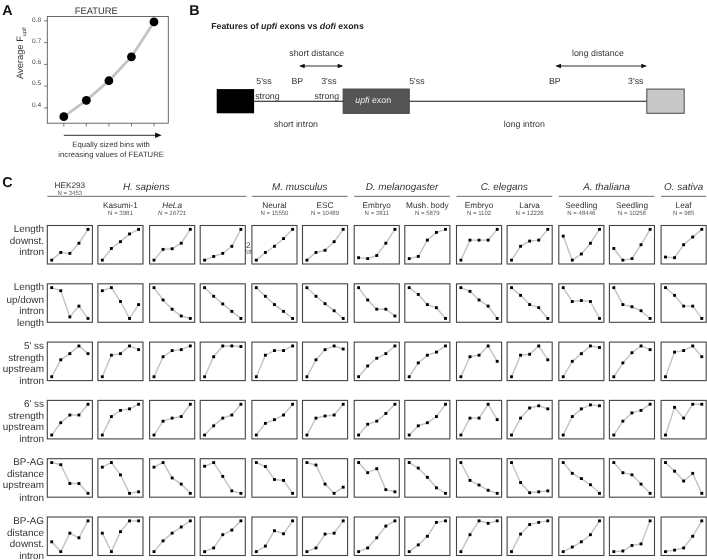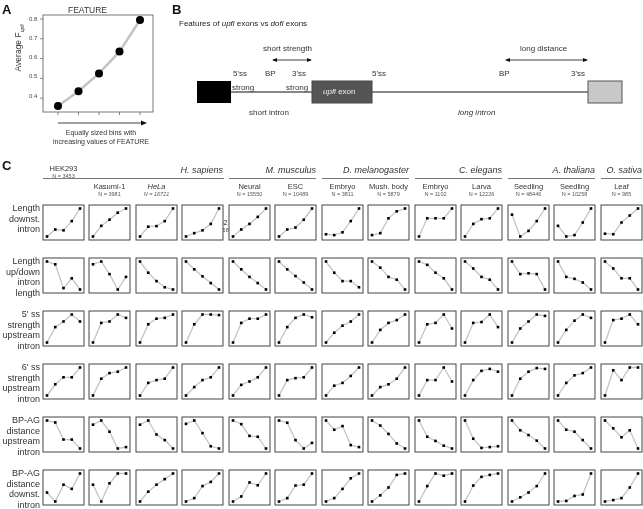--- a/index.html
+++ b/index.html
@@ -7,21 +7,21 @@
          font-family: "Liberation Sans", sans-serif; color: #222; }
   .abs { position: absolute; }
   .panel-letter { font-weight: bold; font-size: 13px; color: #111; }
   .small { font-size: 8px; color: #333; }
   .tiny { font-size: 6px; color: #444; }
   svg { position: absolute; left: 0; top: 0; overflow: visible; }
   .row-label { font-size: 9px; color: #333; text-align: right; line-height: 10.5px; width: 40px; }
   .col-head { text-align: center; width: 48px; }
   .col-head .cname { font-size: 7.5px; color: #333; display: block; line-height: 9px; }
   .col-head .cn { font-size: 5.5px; color: #555; display: block; line-height: 7px; }
-  .species { font-size: 9px; font-style: italic; color: #333; text-align: right; }
+  .species { font-size: 9px; font-style: italic; color: #333; text-align: center; }
   .species-line { position: absolute; height: 1px; background: #777; }
 </style>
 </head>
 <body>
 
 <div class="abs panel-letter" style="left:2px;top:2px;">A</div>
 <div class="abs" style="left:68px;top:5px;font-size:8.5px;color:#333;">FEATURE</div>
 <div class="abs" style="left:-16px;top:42px;font-size:8.5px;color:#333;transform:rotate(-90deg);transform-origin:center;width:70px;text-align:center;">
   <span>Average F</span><sub style="font-size:5px;font-style:italic;">upfi</sub>
 </div>
@@ -50,52 +50,52 @@
     <circle cx="140" cy="19.948979591836718" r="4" fill="#000"></circle>
     <line x1="58" x2="143" y1="123" y2="123" stroke="#111" stroke-width="0.8"></line>
     <polygon points="147,123 141,120.5 141,125.5" fill="#111"></polygon>
   </svg>
 <div class="abs" style="left:40px;top:128px;width:122px;text-align:center;font-size:7px;color:#333;line-height:9px;">
   <div>Equally sized bins with</div>
   <div>increasing values of FEATURE</div>
 </div>
 
 <div class="abs panel-letter" style="left:172px;top:2px;">B</div>
-<div class="abs" style="left:179px;top:19px;font-size:8px;font-weight:normal;color:#222;">
+<div class="abs" style="left:192px;top:19px;font-size:8px;font-weight:bold;color:#222;">
   <span>Features of </span><em>upfi</em><span> exons vs </span><em>dofi</em><span> exons</span>
 </div>
 <svg width="643" height="509" viewBox="0 0 643 509">
   <line x1="231" y1="92" x2="590" y2="92" stroke="#111" stroke-width="1"></line>
   <rect x="197" y="81" width="34" height="22" fill="#000"></rect>
   <rect x="312" y="81" width="60" height="22" fill="#555" stroke="#444"></rect>
   <rect x="588" y="81" width="34" height="22" fill="#c8c8c8" stroke="#555"></rect>
 
   <line x1="273" y1="60" x2="311" y2="60" stroke="#111" stroke-width="0.8"></line>
   <polygon points="272,60 277,58 277,62" fill="#111"></polygon>
   <polygon points="312,60 307,58 307,62" fill="#111"></polygon>
 
   <line x1="506" y1="60" x2="587" y2="60" stroke="#111" stroke-width="0.8"></line>
   <polygon points="505,60 510,58 510,62" fill="#111"></polygon>
   <polygon points="588,60 583,58 583,62" fill="#111"></polygon>
 </svg>
-<div class="abs small" style="left:263px;top:44px;">short strength</div>
+<div class="abs small" style="left:263px;top:44px;">short distance</div>
 <div class="abs small" style="left:520px;top:44px;">long distance</div>
 <div class="abs small" style="left:233px;top:69px;">5'ss</div>
 <div class="abs small" style="left:265px;top:69px;">BP</div>
 <div class="abs small" style="left:292px;top:69px;">3'ss</div>
 <div class="abs small" style="left:232px;top:83px;">strong</div>
 <div class="abs small" style="left:286px;top:83px;">strong</div>
 <div class="abs small" style="left:372px;top:69px;">5'ss</div>
 <div class="abs small" style="left:499px;top:69px;">BP</div>
 <div class="abs small" style="left:571px;top:69px;">3'ss</div>
 <div class="abs small" style="left:323px;top:87px;color:#eee;text-align:center;">
   <em>upfi</em><span> exon</span>
 </div>
 <div class="abs small" style="left:249px;top:108px;">short intron</div>
-<div class="abs small" style="left:458px;top:108px;font-style:italic;">long intron</div>
+<div class="abs small" style="left:458px;top:108px;">long intron</div>
 
 <div class="abs panel-letter" style="left:2px;top:158px;">C</div>
 
 <div class="abs species" style="left:43px;top:165px;width:180px;">H. sapiens</div>
 <div class="species-line" style="left:43px;top:178px;width:181px;"></div>
 <div class="abs species" style="left:229px;top:165px;width:87px;">M. musculus</div>
 <div class="species-line" style="left:229px;top:178px;width:87px;"></div>
 <div class="abs species" style="left:322px;top:165px;width:87px;">D. melanogaster</div>
 <div class="species-line" style="left:322px;top:178px;width:87px;"></div>
 <div class="abs species" style="left:415px;top:165px;width:87px;">C. elegans</div>

